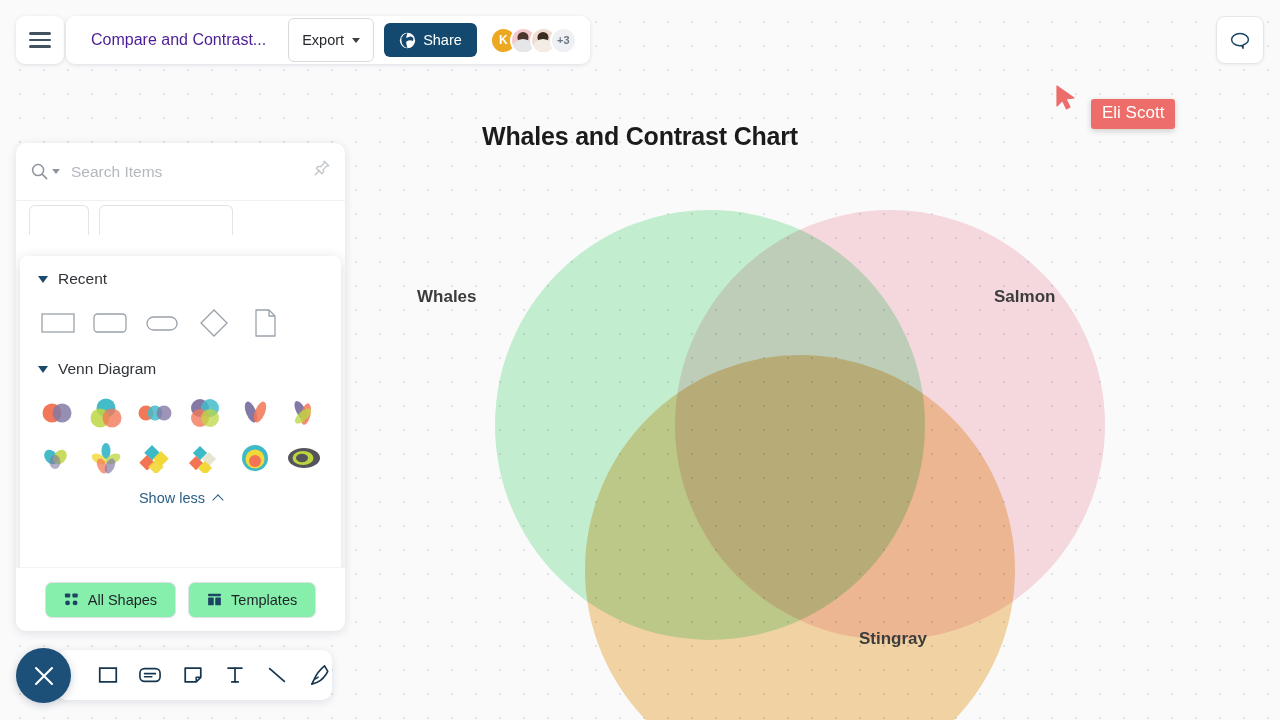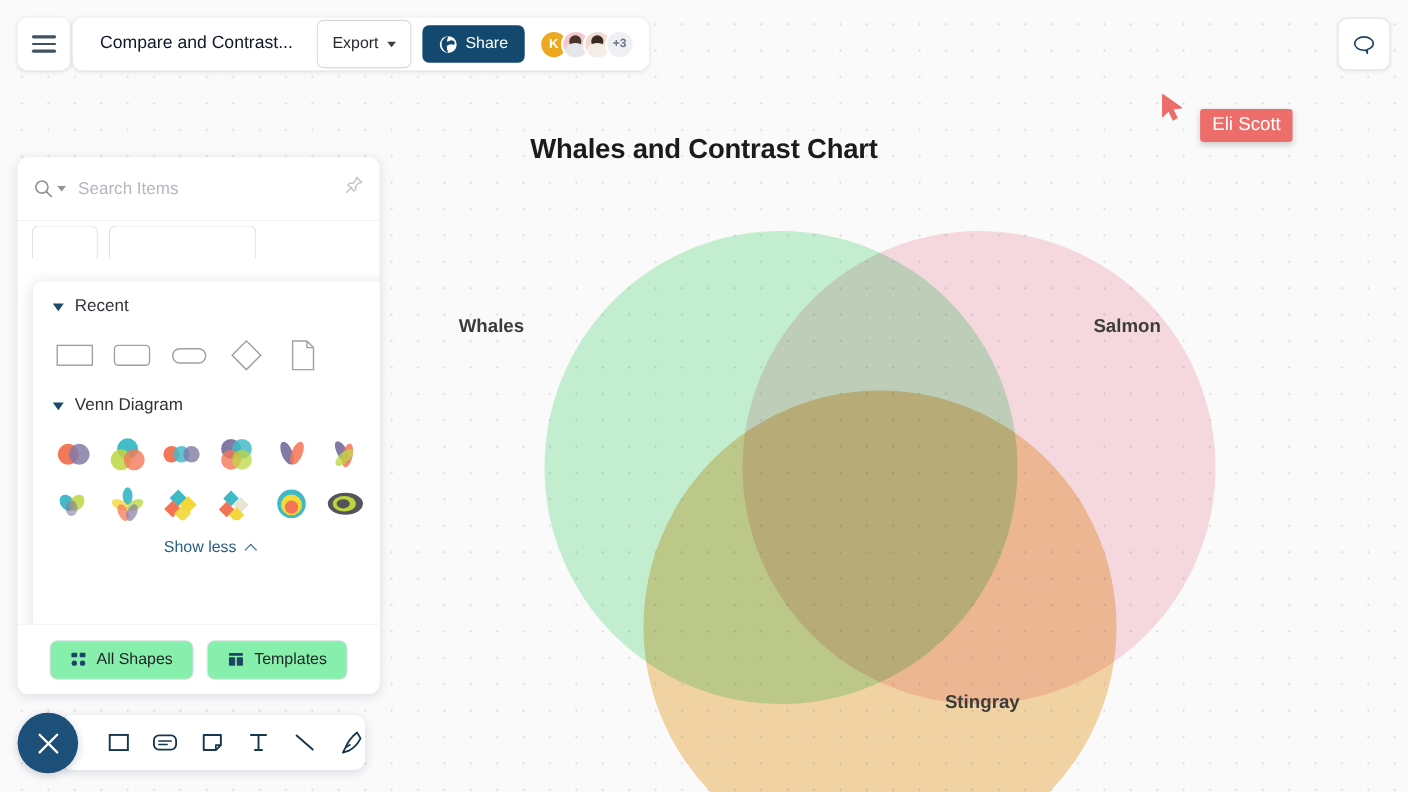--- a/index.html
+++ b/index.html
@@ -57,21 +57,21 @@
   .menu-btn .bars i { display: block; height: 2.4px; background: #415160;
                       border-radius: 2px; margin: 4px 0; }
 
   .topbar {
     position: absolute; left: 66px; top: 16px; height: 48px;
     background: #fff; border-radius: 9px;
     box-shadow: 0 1px 4px rgba(20,35,60,.13);
     display: flex; align-items: center; padding: 0 13px 0 0;
   }
   .doc-title {
-    font-size: 16px; color: #0f172a; padding: 0 22px 0 25px;
+    font-size: 16px; color: #4c1d95; padding: 0 22px 0 25px;
     white-space: nowrap;
   }
   .export-btn {
     display: flex; align-items: center; gap: 8px;
     height: 44px; padding: 0 13px;
     border: 1px solid #d7dbe0; border-radius: 6px;
     font-size: 14.5px; color: #26292d; background: #fff; cursor: pointer;
   }
   .caret { width: 0; height: 0; border-left: 4.5px solid transparent;
            border-right: 4.5px solid transparent; border-top: 5.5px solid #3c4147; }
@@ -135,21 +135,21 @@
     font-size: 14.5px; color: #2d3136; cursor: pointer; white-space: nowrap;
   }
   .tab.active { background: #d9e8f8; border-color: #d9e8f8; }
 
   .ghost-row { display: flex; gap: 10px; padding: 4px 13px 0 13px; }
   .ghost { height: 30px; border: 1px solid #e0e3e7; border-radius: 6px 6px 0 0;
            border-bottom: none; background: #fff; }
   .ghost.a { width: 60px; } .ghost.b { width: 134px; }
 
   .dropdown {
-    position: absolute; left: 14px; top: 113px; width: 321px; height: 371px;
+    position: absolute; left: 4px; top: 113px; width: 321px; height: 371px;
     background: #fff; border-radius: 8px;
     box-shadow: 0 3px 14px rgba(20,35,60,.16);
     padding: 14px 0 0 0; overflow: hidden;
   }
   .group-head {
     display: flex; align-items: center; gap: 10px;
     padding: 0 18px; margin-bottom: 12px; cursor: pointer;
   }
   .tri { width: 0; height: 0; border-left: 5.5px solid transparent;
          border-right: 5.5px solid transparent; border-top: 7px solid #1d4a6b; }

